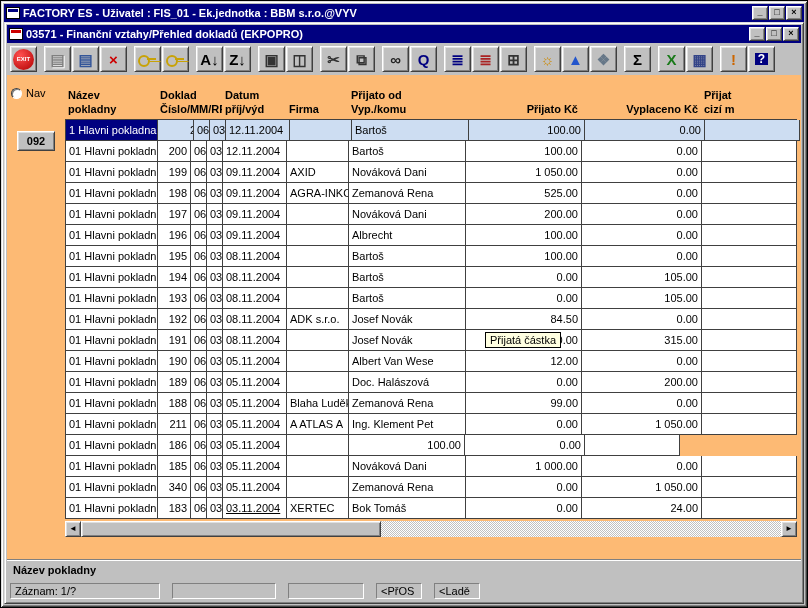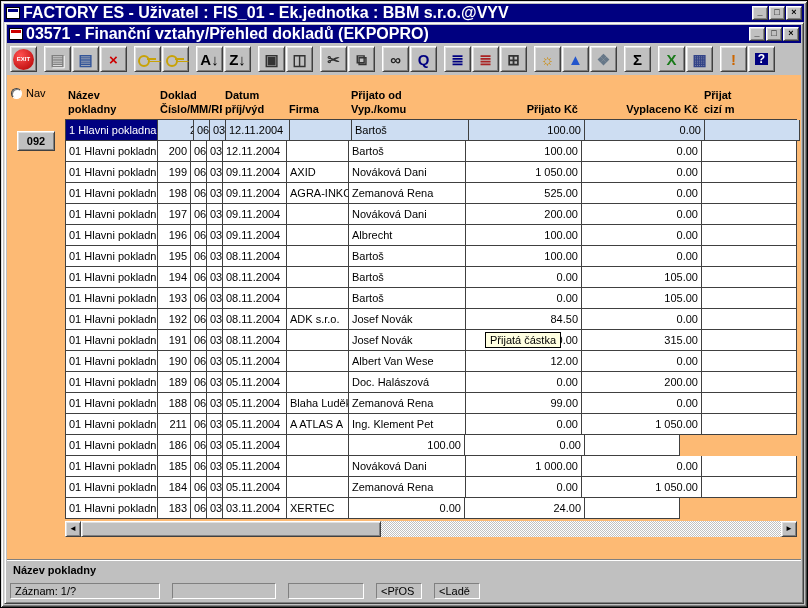--- a/index.html
+++ b/index.html
@@ -1,20 +1,20 @@
 <!DOCTYPE html>
 <html><head>
 <meta charset="utf-8">
 <style>
   *{box-sizing:border-box;margin:0;padding:0;font-family:"Liberation Sans",sans-serif;}
   html,body{width:808px;height:608px;overflow:hidden;background:#008080;}
   .window{width:808px;height:608px;background:#c0c0c0;border:1px solid #000;box-shadow:inset 1px 1px 0 #dfdfdf,inset -1px -1px 0 #404040,inset 2px 2px 0 #fff,inset -2px -2px 0 #808080;display:flex;flex-direction:column;padding:3px;}
   
   .titlebar{height:18px;background:#000080;color:#fff;display:flex;align-items:center;padding:0 2px;gap:3px;flex:none;}
-  .titlebar .ttl{font-size:16px;font-weight:bold;flex:1;white-space:nowrap;overflow:hidden;}
+  .titlebar .ttl{font-size:11px;font-weight:bold;flex:1;white-space:nowrap;overflow:hidden;}
   .win-icon{width:14px;height:12px;background:#fff;border:1px solid #000;position:relative;flex:none;}
   .win-icon::before{content:"";position:absolute;left:1px;top:1px;right:1px;height:3px;background:#000080;}
   .inner .win-icon::before{background:#cc0000;}
   .wbtns{display:flex;gap:1px;flex:none;}
   .wbtn{width:16px;height:14px;background:#c0c0c0;border:1px solid;border-color:#fff #404040 #404040 #fff;box-shadow:inset 1px 1px 0 #dfdfdf,inset -1px -1px 0 #808080;font-size:9px;line-height:11px;text-align:center;color:#000;font-weight:bold;cursor:default;}
   
   .menubar{height:20px;display:flex;align-items:center;padding:0 1px;font-size:11px;flex:none;background:#c0c0c0;}
   .menu-item{padding:3px 7px;}
   
   .inner{flex:1;display:flex;flex-direction:column;border:1px solid;border-color:#dfdfdf #404040 #404040 #dfdfdf;box-shadow:inset 1px 1px 0 #fff,inset -1px -1px 0 #808080;padding:2px;min-height:0;}
@@ -404,37 +404,38 @@
               <div class="tcell" style="width: 16px; text-align: center;">03</div>
               <div class="tcell" style="width: 64px;">05.11.2004</div>
               <div class="tcell" style="width: 62px;"></div>
               <div class="tcell" style="width: 117px;">Nováková Dani</div>
               <div class="tcell" style="width: 116px; text-align: right;">1 000.00</div>
               <div class="tcell" style="width: 120px; text-align: right;">0.00</div>
               <div class="tcell" style="width: 95px;"></div>
             </div>
             <div class="trow">
               <div class="tcell" style="width: 92px;">01 Hlavni pokladn</div>
-              <div class="tcell" style="width: 33px; text-align: right;">184</div>
+              <div class="tcell" style="width: 33px; text-align: right;">340</div>
               <div class="tcell" style="width: 16px; text-align: center;">06</div>
               <div class="tcell" style="width: 16px; text-align: center;">03</div>
               <div class="tcell" style="width: 64px;">05.11.2004</div>
               <div class="tcell" style="width: 62px;"></div>
               <div class="tcell" style="width: 117px;">Zemanová Rena</div>
               <div class="tcell" style="width: 116px; text-align: right;">0.00</div>
               <div class="tcell" style="width: 120px; text-align: right;">1 050.00</div>
               <div class="tcell" style="width: 95px;"></div>
             </div>
             <div class="trow">
               <div class="tcell" style="width: 92px;">01 Hlavni pokladn</div>
               <div class="tcell" style="width: 33px; text-align: right;">183</div>
               <div class="tcell" style="width: 16px; text-align: center;">06</div>
               <div class="tcell" style="width: 16px; text-align: center;">03</div>
-              <div class="tcell" style="width: 64px;">03.11.2004</div>
+              <div class="tcell" style="width: 64px; text-decoration: underline;">03.11.2004</div>
               <div class="tcell" style="width: 62px;">XERTEC</div>
+              <div class="tcell" style="width: 117px;">Bok Tomáš</div>
               <div class="tcell" style="width: 116px; text-align: right;">0.00</div>
               <div class="tcell" style="width: 120px; text-align: right;">24.00</div>
               <div class="tcell" style="width: 95px;"></div>
             </div>
           </div>
         <div class="hscroll">
           <span class="sarrow">◄</span>
           <span class="sthumb"></span>
           <span style="flex:1"></span>
           <span class="sarrow">►</span>

